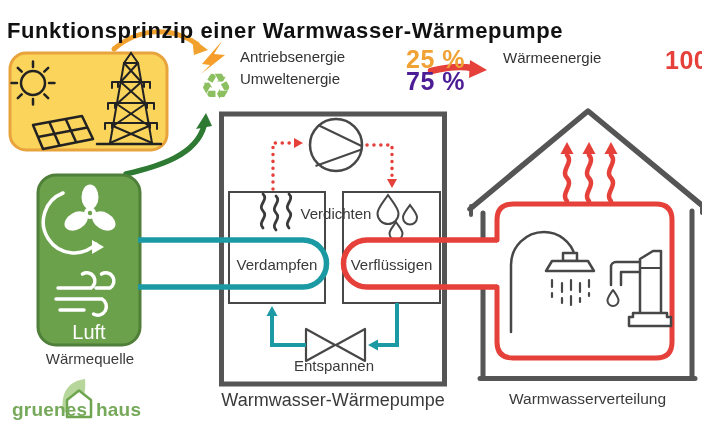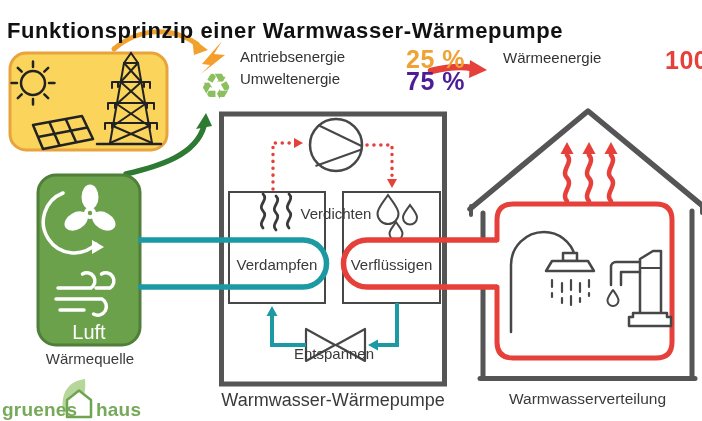--- a/index.html
+++ b/index.html
@@ -13,28 +13,28 @@
   .v-drive{left:362px;top:45px;color:#F0A235;}
   .v-env{left:362px;top:67px;color:#4c1d95;}
   .v-heat{left:621px;top:46px;color:#E6403A;}
   .l-drive{left:240px;top:48px;}
   .l-env{left:240px;top:70px;}
   .l-heat{left:503px;top:49px;}
   .center{text-align:center;}
   .verdichten{left:286px;top:173px;width:100px;margin-top:32px;}
   .verdampfen{left:229px;top:256px;width:96px;}
   .verfluessigen{left:343px;top:256px;width:97px;}
-  .entspannen{left:284px;top:345px;width:100px;}
+  .entspannen{left:284px;top:357px;width:100px;}
   .luft{left:38px;top:321px;width:102px;font-size:20px;color:#fff;}
   .waermequelle{left:30px;top:350px;width:120px;text-align:center;}
   .cap-pump{left:221px;top:390px;width:224px;font-size:18px;}
   .cap-dist{left:480px;top:390px;width:215px;font-size:15.5px;}
   .recycle{left:200px;top:70px;font-size:36px;line-height:34px;color:#8CBF5F;}
   .logo-t{font-size:19px;font-weight:bold;color:#76A95A;letter-spacing:.2px;}
-  .logo1{left:2px;top:399px;}
+  .logo1{left:12px;top:399px;}
   .logo2{left:96px;top:399px;}
 </style>
 </head>
 <body>
 
 <div id="stage">
 
 <svg id="gfx" width="702" height="421" viewBox="0 0 702 421">
 
   <g>

